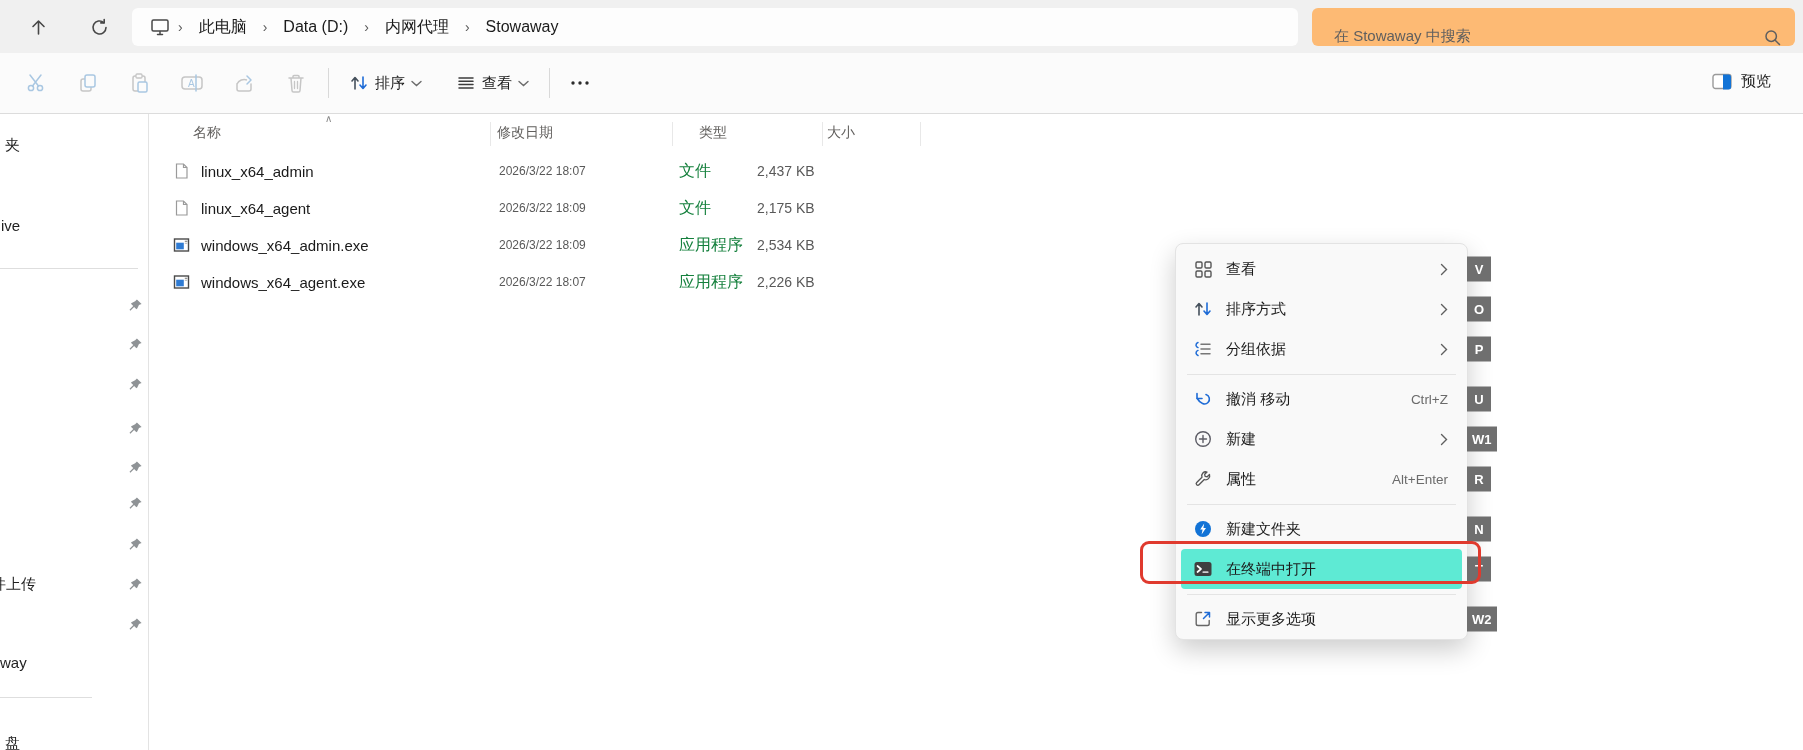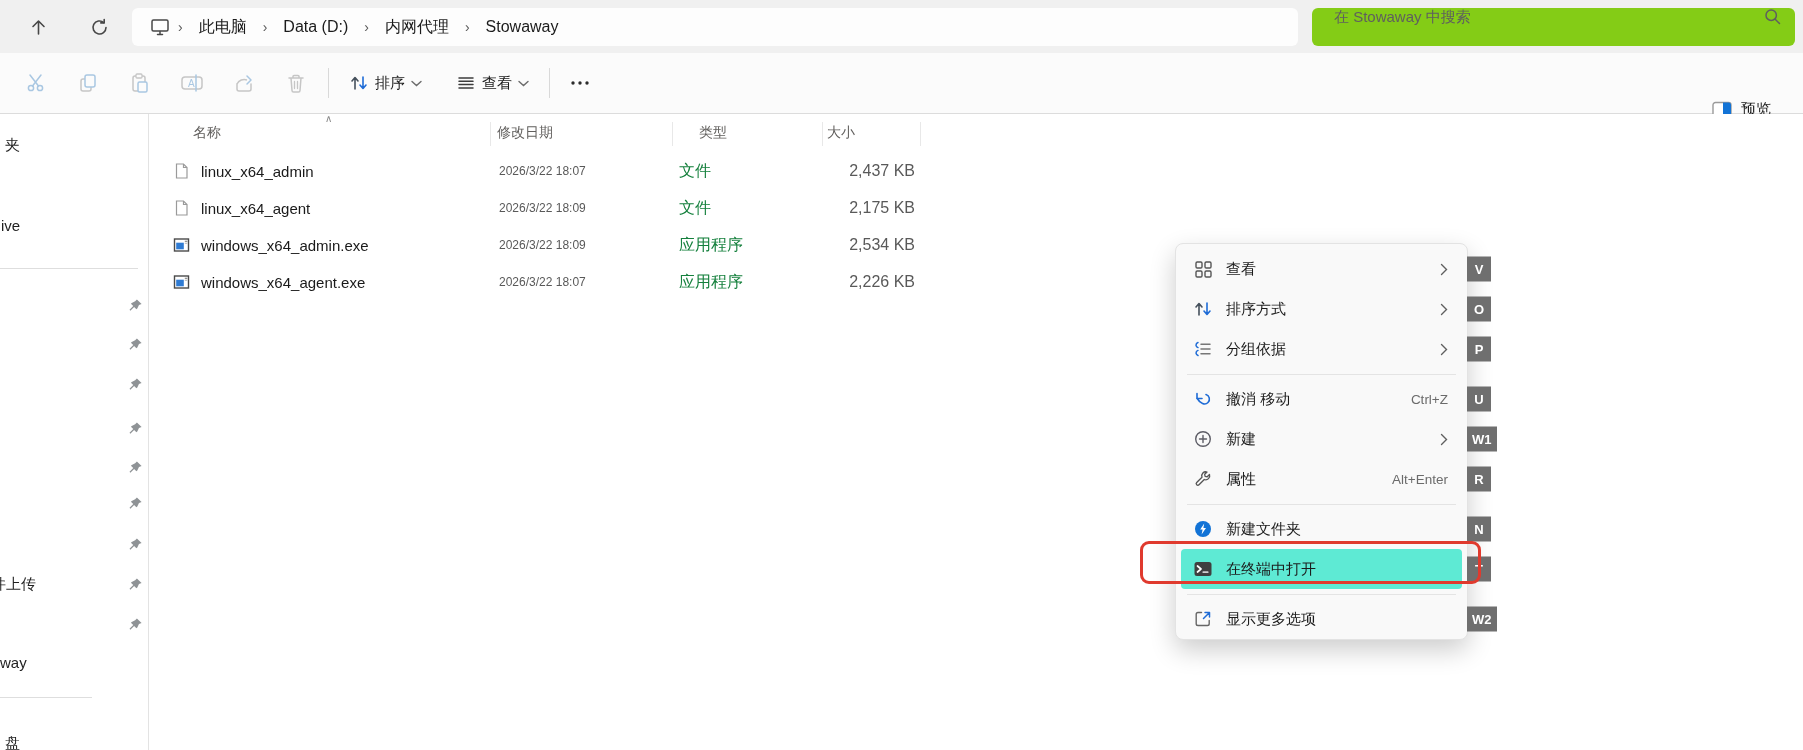--- a/index.html
+++ b/index.html
@@ -8,56 +8,56 @@
 
   
   .navbar { position:absolute; left:0; top:0; width:1803px; height:53px; background:#f0f0f0; }
   .nav-btn { position:absolute; top:10px; width:34px; height:34px; border-radius:5px;
     display:flex; align-items:center; justify-content:center; cursor:pointer; }
   .addressbar { position:absolute; left:132px; top:8px; width:1166px; height:38px;
     background:#fdfdfd; border-radius:6px; display:flex; align-items:center; padding-left:18px; }
   .crumb { font-size:16px; color:#1b1b1b; padding:4px 8px; border-radius:4px; cursor:pointer; white-space:nowrap; }
   .crumb-sep { color:#5a5a5a; font-size:14px; padding:0 8px; }
   .searchbox { position:absolute; left:1312px; top:8px; width:483px; height:38px;
-    background:#84cc16; border-radius:6px; display:flex; align-items:flex-start; padding:0 14px 0 22px; }
+    background:#fdba74; border-radius:6px; display:flex; align-items:flex-end; padding:0 14px 0 22px; }
   .search-ph { flex:1; font-size:15px; color:#5f5f5f; }
 
   
   .toolbar { position:absolute; left:0; top:53px; width:1803px; height:61px; background:#fbfbfb;
     border-bottom:1px solid #dcdcdc; display:flex; align-items:center; }
   .tb-icon-btn { width:44px; height:40px; display:flex; align-items:center; justify-content:center;
     border-radius:5px; margin-left:8px; }
   .tb-icon-btn:first-child { margin-left:14px; }
   .tb-sep { width:1px; height:30px; background:#d9d9d9; margin:0 10px; }
   .tb-drop { display:flex; align-items:center; gap:6px; padding:8px 10px; border-radius:5px;
     font-size:15px; color:#1b1b1b; cursor:pointer; }
   .tb-more { width:40px; height:36px; display:flex; align-items:center; justify-content:center;
     border-radius:5px; cursor:pointer; }
   .tb-preview { position:absolute; right:22px; top:11px; display:flex; align-items:center; gap:9px;
-    padding:8px 10px; border-radius:5px; font-size:15px; color:#1b1b1b; cursor:pointer;margin-top:28px; }
+    padding:8px 10px; border-radius:5px; font-size:15px; color:#1b1b1b; cursor:pointer; }
 
   
   .sidebar { position:absolute; left:0; top:114px; width:149px; height:636px; background:#fff;
     border-right:1px solid #e3e3e3; overflow:hidden; }
   .side-label { position:absolute; font-size:15px; color:#1f1f1f; white-space:nowrap; }
   .side-div { position:absolute; height:1px; background:#dedede; left:0; }
   .pin { position:absolute; left:128px; width:15px; height:15px; }
 
   
   .main { position:absolute; left:149px; top:114px; width:1654px; height:636px; background:#fff; }
   .col-h { position:absolute; top:10px; font-size:14px; color:#615f5d; cursor:pointer; white-space:nowrap; }
   .col-sep { position:absolute; top:8px; width:1px; height:24px; background:#e8e8e8; }
   .sort-ind { position:absolute; top:-1px; left:176px; color:#8a8a8a; }
   .frow { position:absolute; left:8px; width:780px; height:37px; cursor:default; border-radius:4px; }
   .frow span { position:absolute; top:50%; transform:translateY(-50%); white-space:nowrap; }
   .f-ic { position:absolute; left:16px; top:50%; transform:translateY(-50%); width:17px; height:17px; }
   .f-name { left:44px; font-size:15px; color:#1a1a1a; font-weight:500; }
   .f-date { left:342px; font-size:12px; color:#595959; }
   .f-type { left:522px; font-size:16px; color:#15803d; }
-  .f-size { left:600px; width:158px; text-align:right; font-size:16px; color:#595959; }
+  .f-size { left:600px; width:158px; text-align:left; font-size:14px; color:#595959; }
 
   
   .ctx { position:absolute; left:1175px; top:243px; width:293px; height:397px; background:#f9f9f9;
     border:1px solid #e3e3e3; border-radius:8px; box-shadow:0 10px 26px rgba(0,0,0,.20);
     padding-top:5px; z-index:30; }
   .mi { position:relative; height:40px; margin:0 5px; border-radius:4px; display:flex;
     align-items:center; cursor:pointer; }
   .mi.hl { background:#5eead4; }
   .mi-ic { width:20px; height:20px; margin-left:12px; flex:0 0 auto; display:flex; align-items:center; justify-content:center; }
   .mi-label { margin-left:13px; font-size:15px; color:#1b1b1b; white-space:nowrap; }

